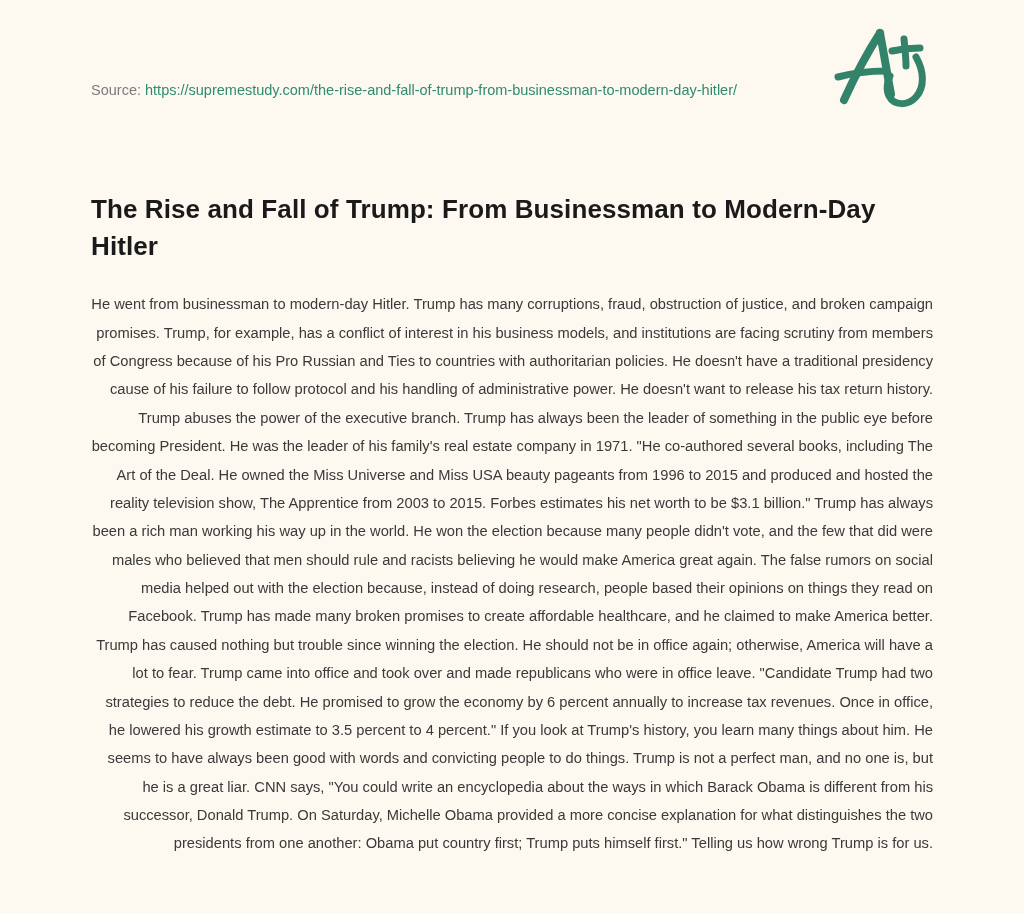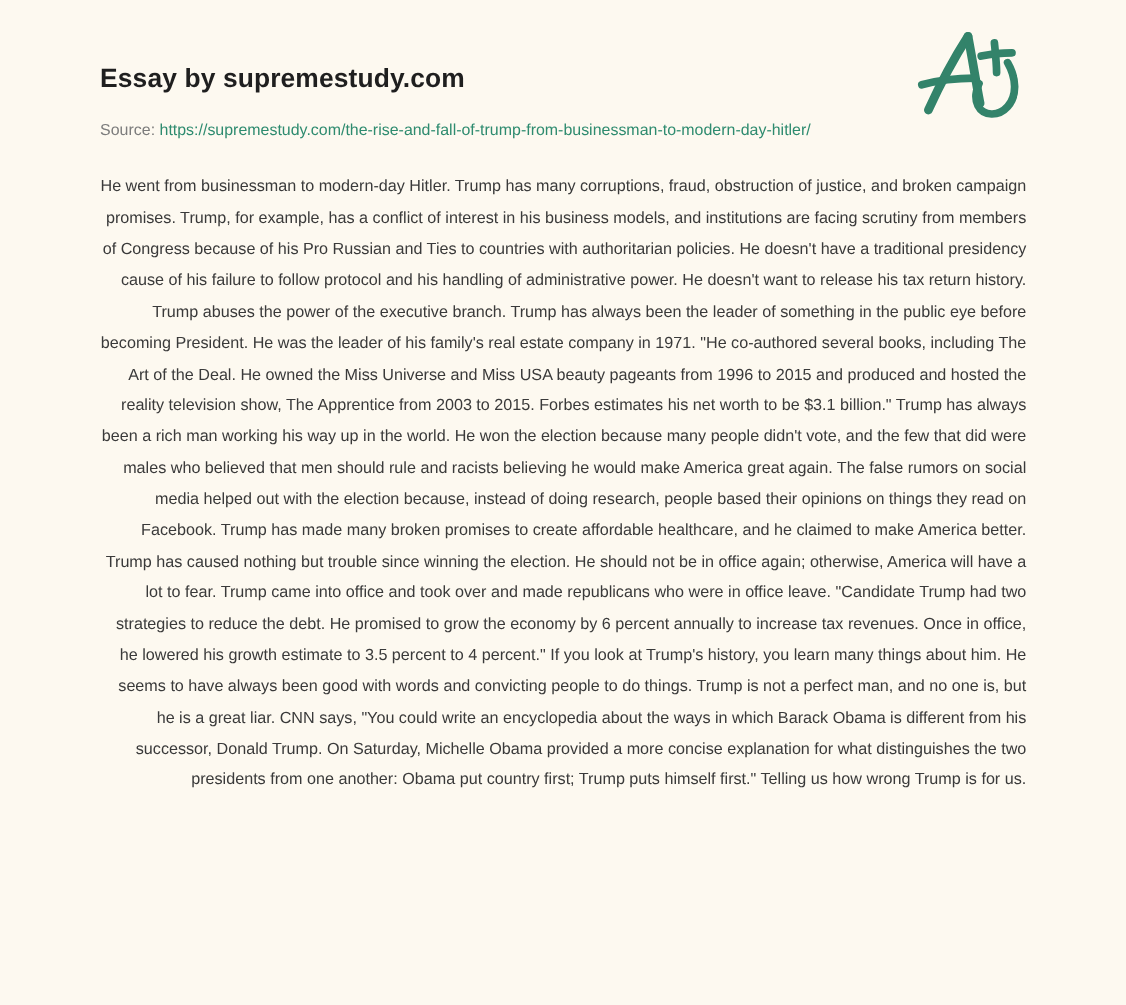--- a/index.html
+++ b/index.html
@@ -80,21 +80,20 @@
     text-align: right;
   }
 </style>
 </head>
 <body>
 
 <div class="page">
 
   <div class="header">
 
-    <h1 class="site-title">Essay by supremestudy.com</h1>
 
     <div class="source-line">
       <span class="source-label">Source:</span>
       <a class="source-url" href="#">https://supremestudy.com/the-rise-and-fall-of-trump-from-businessman-to-modern-day-hitler/</a>
     </div>
 
     <div class="logo">
       <svg viewBox="0 0 110 105" xmlns="http://www.w3.org/2000/svg" aria-hidden="true">
         <g fill="none" stroke="#33836a" stroke-linecap="round" stroke-linejoin="round">
           <path d="M16 84 C26 62 41 34 52 17" stroke-width="8"></path>
@@ -102,16 +101,17 @@
           <path d="M10 61 C25 57 42 55 58 55" stroke-width="7"></path>
           <path d="M76 23 C77 33 78 42 78 50" stroke-width="7"></path>
           <path d="M64 35 C73 33 84 32 92 32" stroke-width="7"></path>
           <path d="M88 41 C96 55 97 71 88 81 C80 90 66 90 61 80 C58 74 59 66 62 60" stroke-width="7"></path>
         </g>
       </svg>
     </div>
 
   </div>
 
+  <h2 class="article-title">The Rise and Fall of Trump: From Businessman to Modern-Day Hitler</h2>
 
   <p class="article-body">He went from businessman to modern-day Hitler. Trump has many corruptions, fraud, obstruction of justice, and broken campaign promises. Trump, for example, has a conflict of interest in his business models, and institutions are facing scrutiny from members of Congress because of his Pro Russian and Ties to countries with authoritarian policies. He doesn't have a traditional presidency cause of his failure to follow protocol and his handling of administrative power. He doesn't want to release his tax return history. Trump abuses the power of the executive branch. Trump has always been the leader of something in the public eye before becoming President. He was the leader of his family's real estate company in 1971. "He co-authored several books, including The Art of the Deal. He owned the Miss Universe and Miss USA beauty pageants from 1996 to 2015 and produced and hosted the reality television show, The Apprentice from 2003 to 2015. Forbes estimates his net worth to be $3.1 billion." Trump has always been a rich man working his way up in the world. He won the election because many people didn't vote, and the few that did were males who believed that men should rule and racists believing he would make America great again. The false rumors on social media helped out with the election because, instead of doing research, people based their opinions on things they read on Facebook. Trump has made many broken promises to create affordable healthcare, and he claimed to make America better. Trump has caused nothing but trouble since winning the election. He should not be in office again; otherwise, America will have a lot to fear. Trump came into office and took over and made republicans who were in office leave. "Candidate Trump had two strategies to reduce the debt. He promised to grow the economy by 6 percent annually to increase tax revenues. Once in office, he lowered his growth estimate to 3.5 percent to 4 percent." If you look at Trump's history, you learn many things about him. He seems to have always been good with words and convicting people to do things. Trump is not a perfect man, and no one is, but he is a great liar. CNN says, "You could write an encyclopedia about the ways in which Barack Obama is different from his successor, Donald Trump. On Saturday, Michelle Obama provided a more concise explanation for what distinguishes the two presidents from one another: Obama put country first; Trump puts himself first." Telling us how wrong Trump is for us.</p>
 
 </div>
 
 </body></html>

